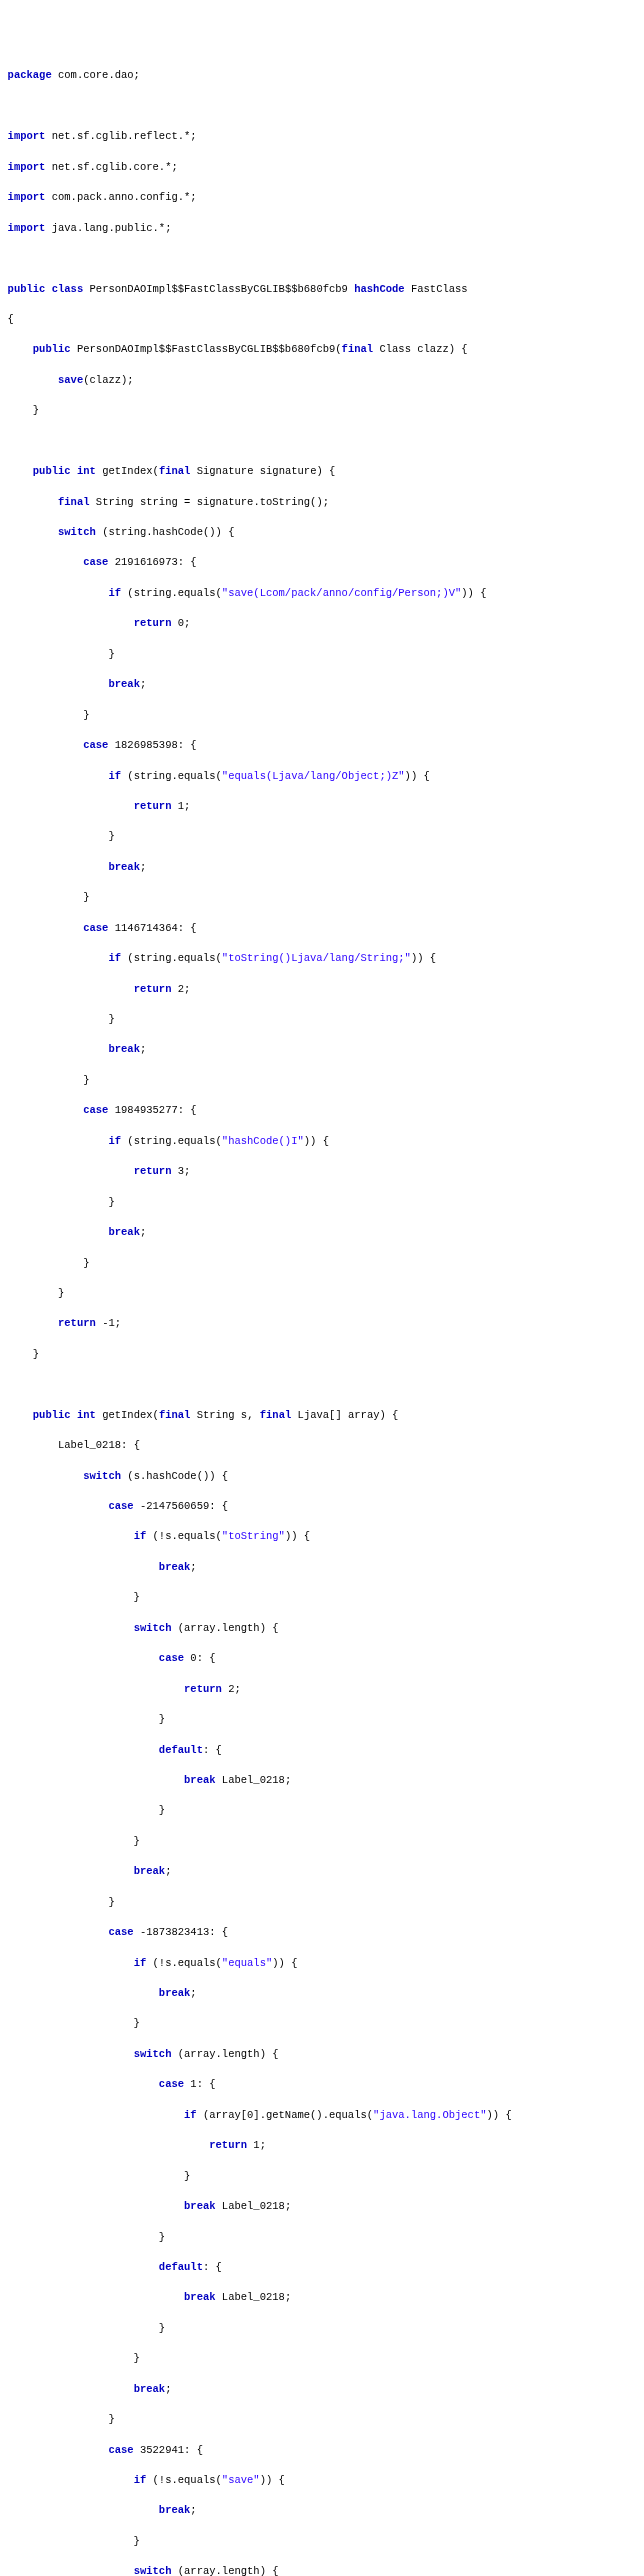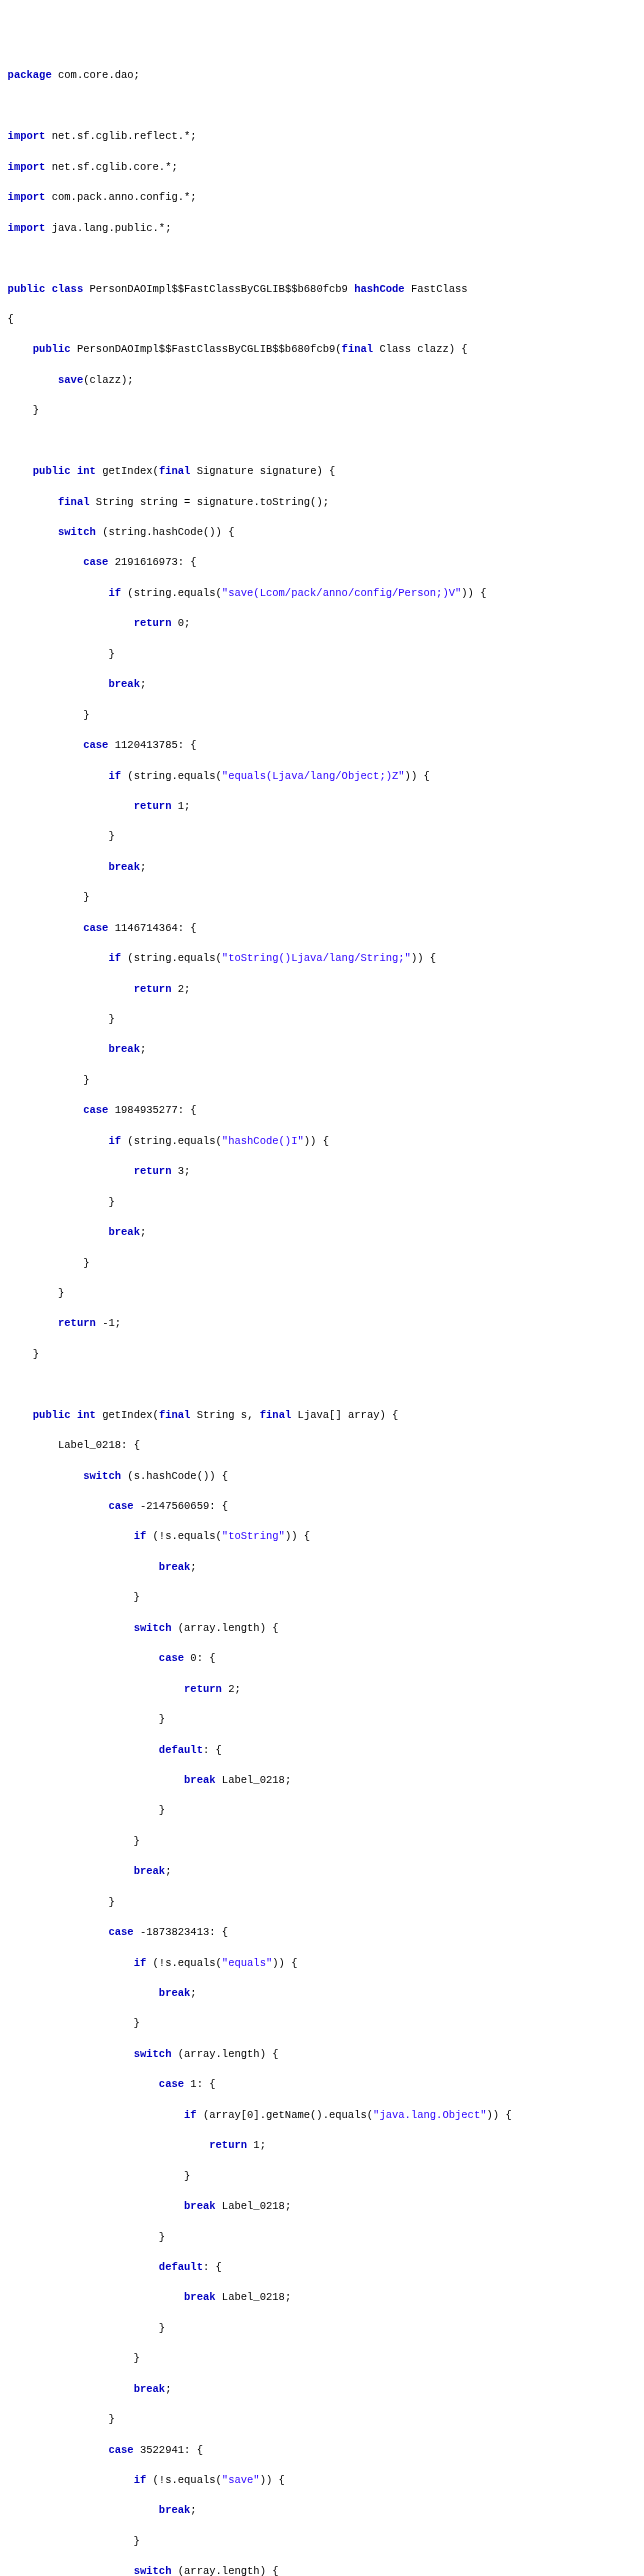--- a/index.html
+++ b/index.html
@@ -36,21 +36,21 @@
 <span class="line">    </span>
 <span class="line">    <span class="kw">public</span> <span class="kw">int</span> <span>getIndex</span>(<span class="kw">final</span> <span>Signature</span> <span>signature</span>) {</span>
 <span class="line">        <span class="kw">final</span> <span>String</span> string = <span>signature</span>.toString();</span>
 <span class="line">        <span class="kw">switch</span> (string.hashCode()) {</span>
 <span class="line">            <span class="kw">case</span> <span>2191616973</span>: {</span>
 <span class="line">                <span class="kw">if</span> (string.equals(<span class="str">"save(Lcom/pack/anno/config/Person;)V"</span>)) {</span>
 <span class="line">                    <span class="kw">return</span> 0;</span>
 <span class="line">                }</span>
 <span class="line">                <span class="kw">break</span>;</span>
 <span class="line">            }</span>
-<span class="line">            <span class="kw">case</span> <span>1120413785</span>: {</span>
+<span class="line">            <span class="kw">case</span> <span>1826985398</span>: {</span>
 <span class="line">                <span class="kw">if</span> (string.equals(<span class="str">"equals(Ljava/lang/Object;)Z"</span>)) {</span>
 <span class="line">                    <span class="kw">return</span> 1;</span>
 <span class="line">                }</span>
 <span class="line">                <span class="kw">break</span>;</span>
 <span class="line">            }</span>
 <span class="line">            <span class="kw">case</span> <span>1146714364</span>: {</span>
 <span class="line">                <span class="kw">if</span> (string.equals(<span class="str">"toString()Ljava/lang/String;"</span>)) {</span>
 <span class="line">                    <span class="kw">return</span> 2;</span>
 <span class="line">                }</span>
 <span class="line">                <span class="kw">break</span>;</span>

